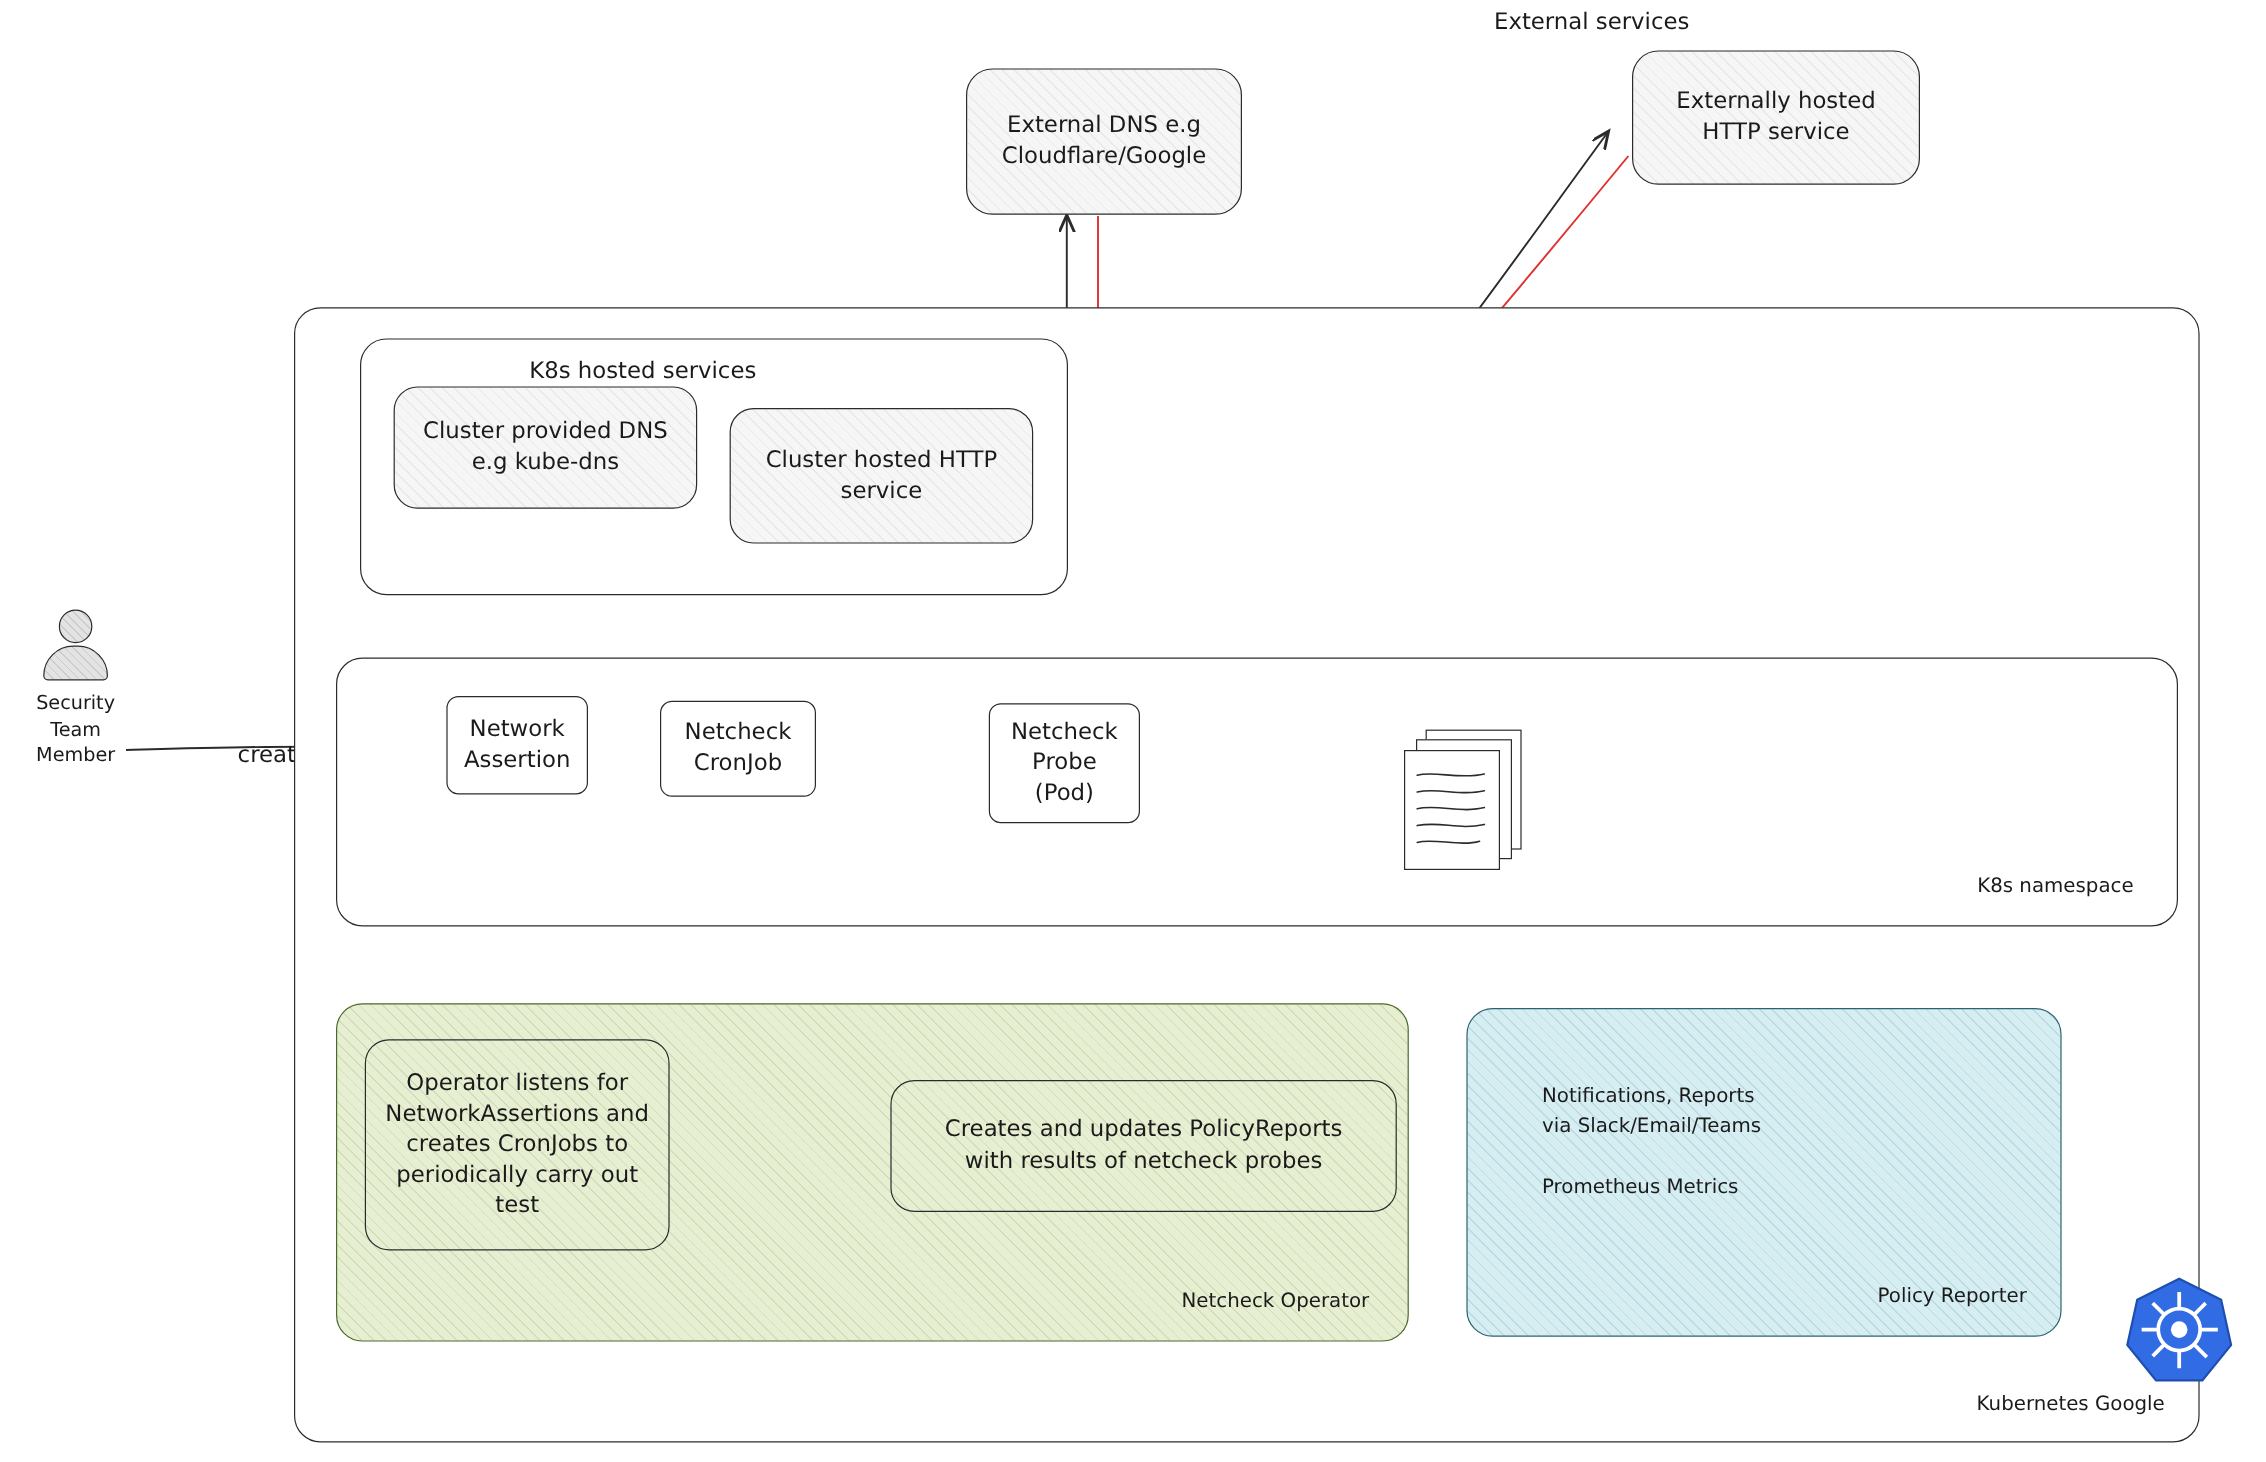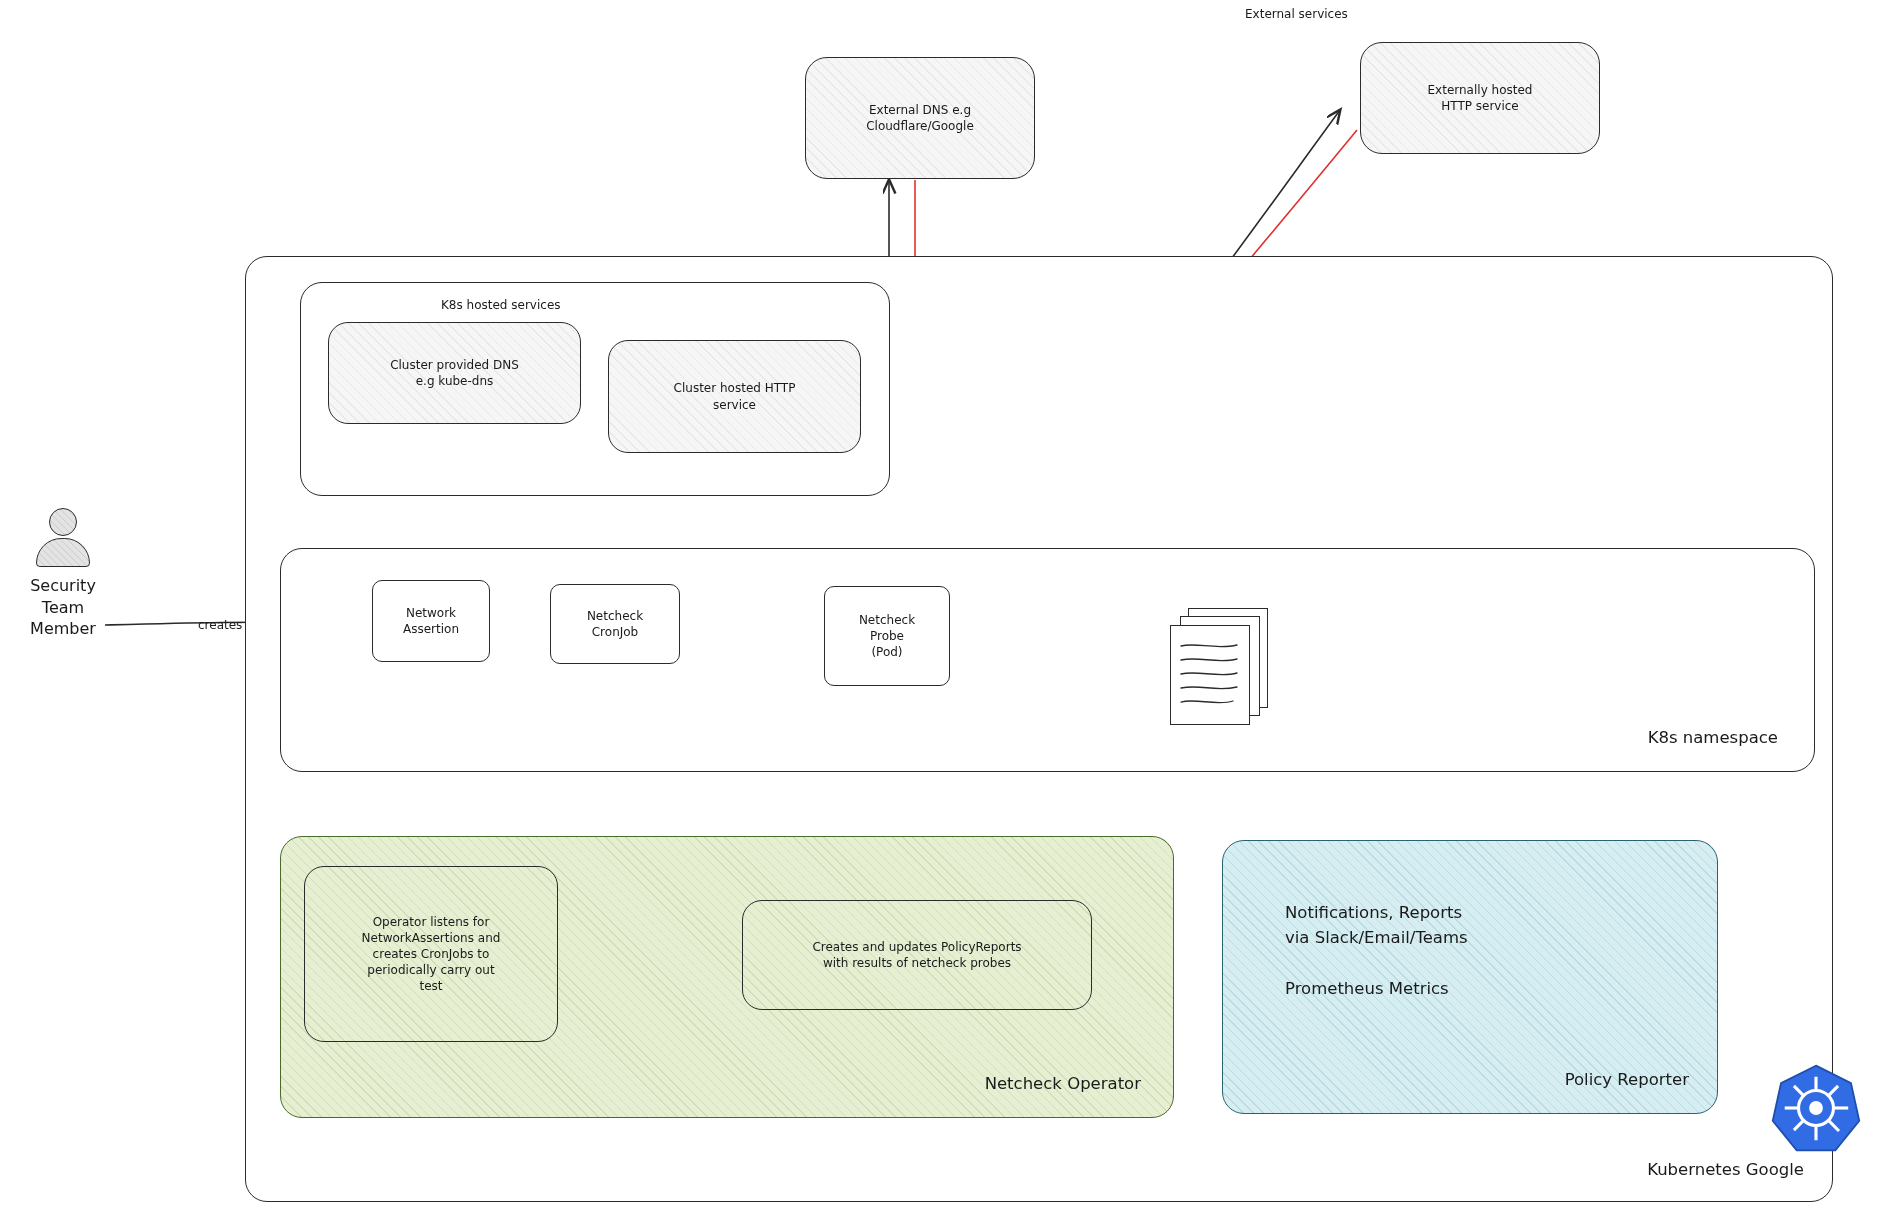--- a/index.html
+++ b/index.html
@@ -72,21 +72,21 @@
   .brd-green {
     border: 1.6px solid #4a6a2a;
   }
   .brd-blue {
     border: 1.6px solid #2a6370;
   }
 
   .r-sm { border-radius: 10px; }
   .r-md { border-radius: 20px; }
   .r-lg { border-radius: 22px; }
-  .txt-16 { font-size: 12px; }
+  .txt-16 { font-size: 19px; }
 
   
   .corner-label {
     position: absolute;
     font-size: 16.5px;
     color: #1a1a1a;
   }
 
   
   .person-head {
@@ -290,21 +290,21 @@
   <div class="brd-green r-lg hatch-green" style="position:absolute; left:280px; top:836px; width:892px; height:280px;">
     <div class="corner-label" style="right:32px; bottom:24px;">Netcheck Operator</div>
   </div>
 
   <div class="node brd r-md txt-16" style="left:304px; top:866px; width:254px; height:176px; white-space:pre-line; background:transparent;">Operator listens for
 NetworkAssertions and
 creates CronJobs to
 periodically carry out
 test</div>
 
-  <div class="node brd r-md txt-16" style="left:742px; top:900px; width:350px; height:110px; white-space:pre-line; background:transparent;">Creates and updates PolicyReports
+  <div class="node brd r-md txt-16" style="left:742px; top:900px; width:422px; height:110px; white-space:pre-line; background:transparent;">Creates and updates PolicyReports
 with results of netcheck probes</div>
 
   <div class="brd-blue r-lg hatch-blue" style="position:absolute; left:1222px; top:840px; width:494px; height:272px;">
     <div class="corner-label" style="right:28px; bottom:24px;">Policy Reporter</div>
     <div style="position:absolute; left:62px; top:60px; font-size:16.5px; line-height:1.5;">
       <div>Notifications, Reports</div>
       <div>via Slack/Email/Teams</div>
       <div style="height:26px;"></div>
       <div>Prometheus Metrics</div>
     </div>

